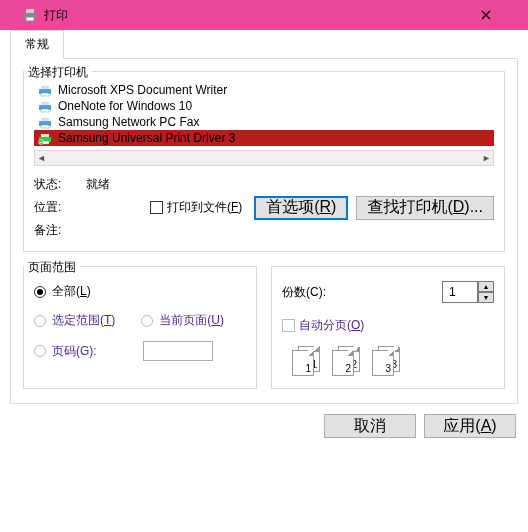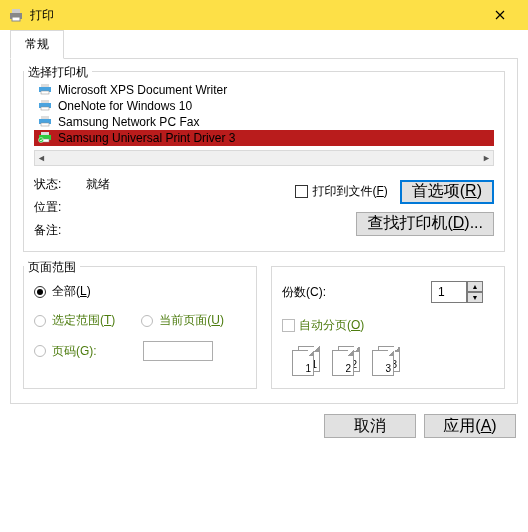--- a/index.html
+++ b/index.html
@@ -9,22 +9,22 @@
   background: #fff;
   width: 528px;
   height: 532px;
   overflow: hidden;
   color: #000;
 }
 .titlebar {
   height: 30px;
   display: flex;
   align-items: center;
-  padding: 0 8px;
-  background: #fde047;
+  padding: 0 22px;
+  background: #ec4899;
 }
 .titlebar .printer-ico {
   width: 16px; height: 16px;
   margin-right: 6px;
   position: relative;
 }
 .titlebar .printer-ico svg { display: block; }
 .title-text { flex: 1; }
 .close-btn {
   width: 40px; height: 30px;
@@ -70,21 +70,21 @@
   left: 0;
   background: #fff;
   padding: 0 4px;
   font-size: 12px;
 }
 .printer-list {
   border: none;
 }
 .printer-item {
   display: flex;
-  align-items: flex-start;
+  align-items: flex-end;
   padding: 1px 4px;
   gap: 6px;
   font-size: 12px;
 }
 .printer-item.selected {
   background: #b91c1c;
 }
 .pi-icon {
   width: 14px; height: 12px;
   flex-shrink: 0;
@@ -109,21 +109,21 @@
 }
 .status-labels {
   display: grid;
   grid-template-columns: 44px auto;
   row-gap: 6px;
   column-gap: 8px;
 }
 .status-right {
   margin-left: auto;
   display: flex;
-  flex-direction: column;
+  flex-direction: row;
   gap: 8px;
   align-items: flex-end;
 }
 .inline-check {
   display: flex;
   gap: 4px;
   align-items: center;
 }
 .chkbox {
   width: 13px; height: 13px;
@@ -166,31 +166,31 @@
   width: 12px; height: 12px;
   border-radius: 50%;
   border: 1px solid #333;
   display: flex;
   align-items: center; justify-content: center;
 }
 .radio.disabled { border-color: #bbb; }
 .radio .dot {
   width: 6px; height: 6px; border-radius: 50%; background: #000;
 }
-.disabled-text { color: #4d7c0f; }
+.disabled-text { color: #4c1d95; }
 .txt-input {
   width: 70px; height: 20px;
   border: 1px solid #adadad;
   background: #fff;
 }
 .copies-row {
   display: flex;
   align-items: center;
   gap: 10px;
-  margin: 4px 11px 14px 0;
+  margin: 4px 0 14px 0;
 }
 .spinner {
   display: flex;
   align-items: stretch;
   height: 22px;
 }
 .spinner .num {
   width: 36px;
   border: 1px solid #7a7a7a;
   display: flex;

